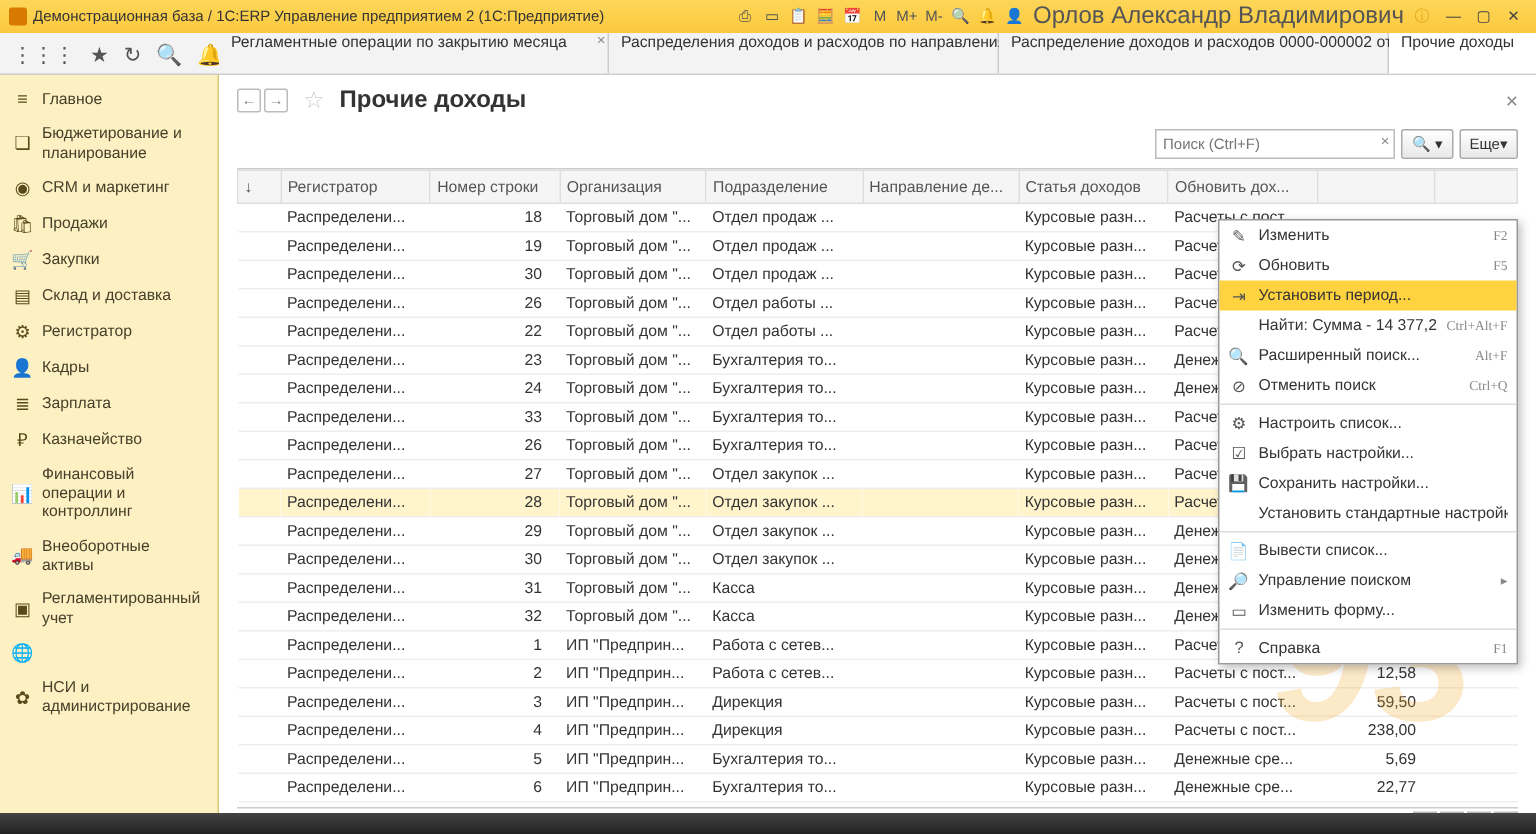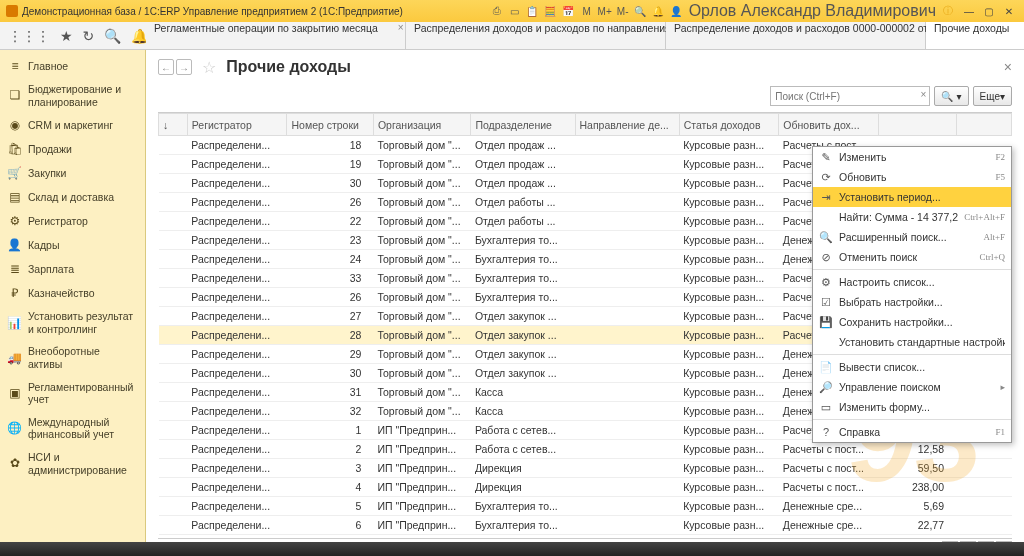--- a/index.html
+++ b/index.html
@@ -146,33 +146,32 @@
       <div class="side-item">
         <span class="ico">≣</span>
         <span>Зарплата</span>
       </div>
       <div class="side-item">
         <span class="ico">₽</span>
         <span>Казначейство</span>
       </div>
       <div class="side-item">
         <span class="ico">📊</span>
-        <span>Установить результат и контроллинг</span>
+        <span>Финансовый операции и контроллинг</span>
       </div>
       <div class="side-item">
         <span class="ico">🚚</span>
         <span>Внеоборотные активы</span>
       </div>
       <div class="side-item">
         <span class="ico">▣</span>
         <span>Регламентированный учет</span>
       </div>
       <div class="side-item">
         <span class="ico">🌐</span>
-        <span>Международный финансовый учет</span>
       </div>
       <div class="side-item">
         <span class="ico">✿</span>
         <span>НСИ и администрирование</span>
       </div>
     </div>
   <div class="content">
     <div class="content-header">
       <div class="nav-arrows">
         <span>←</span>

